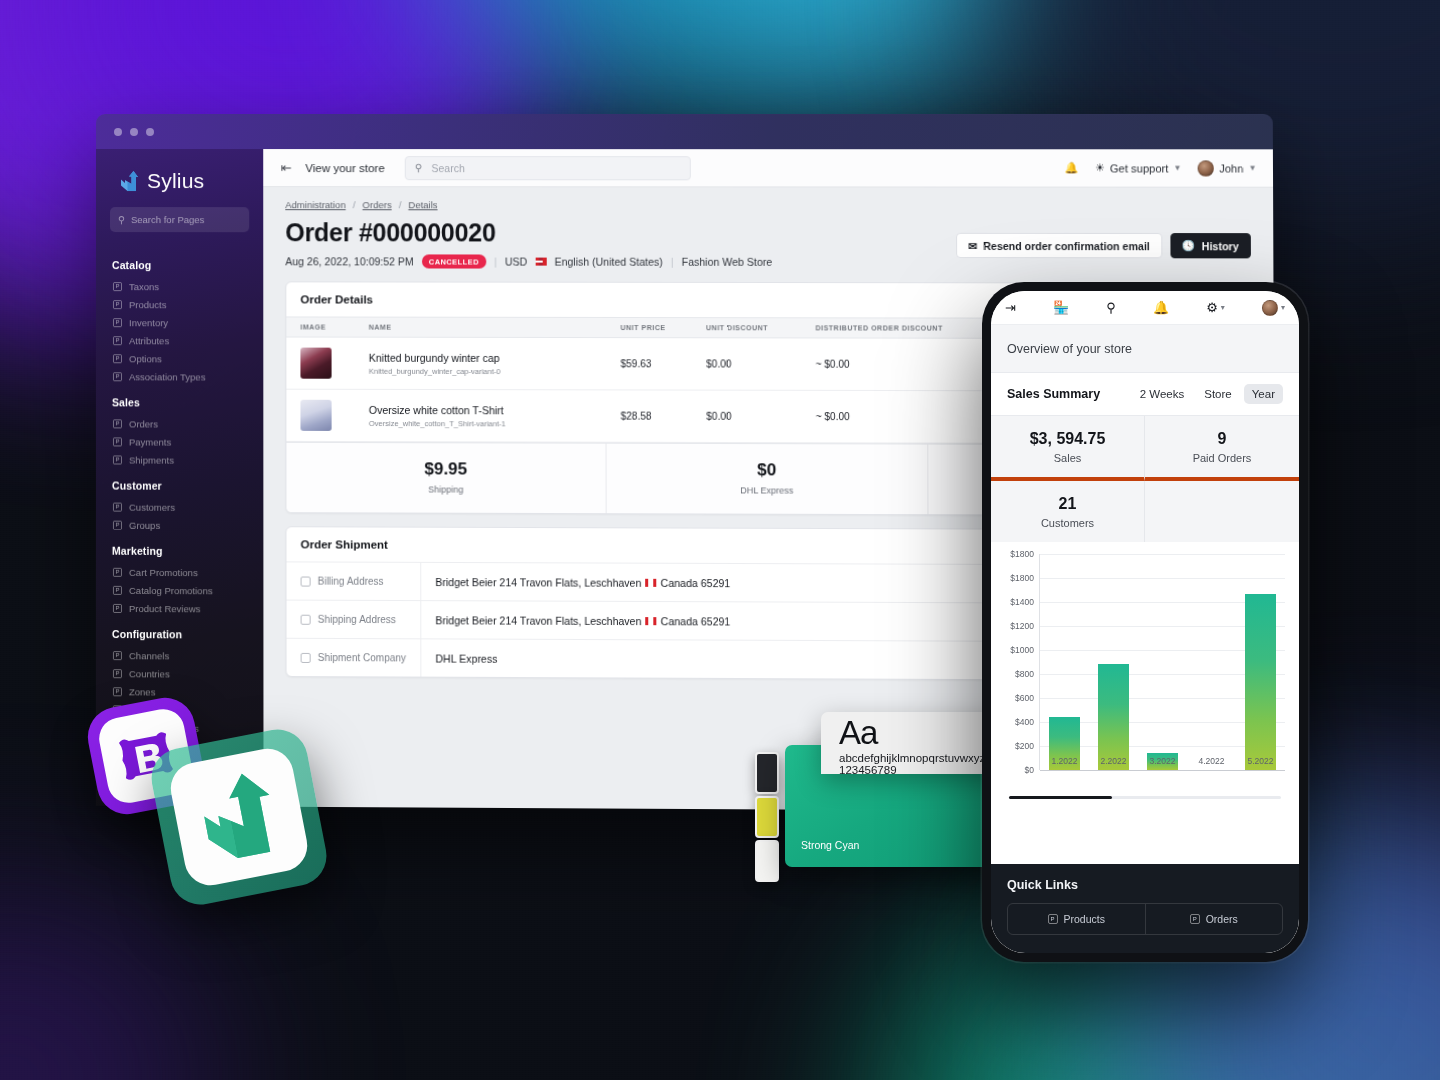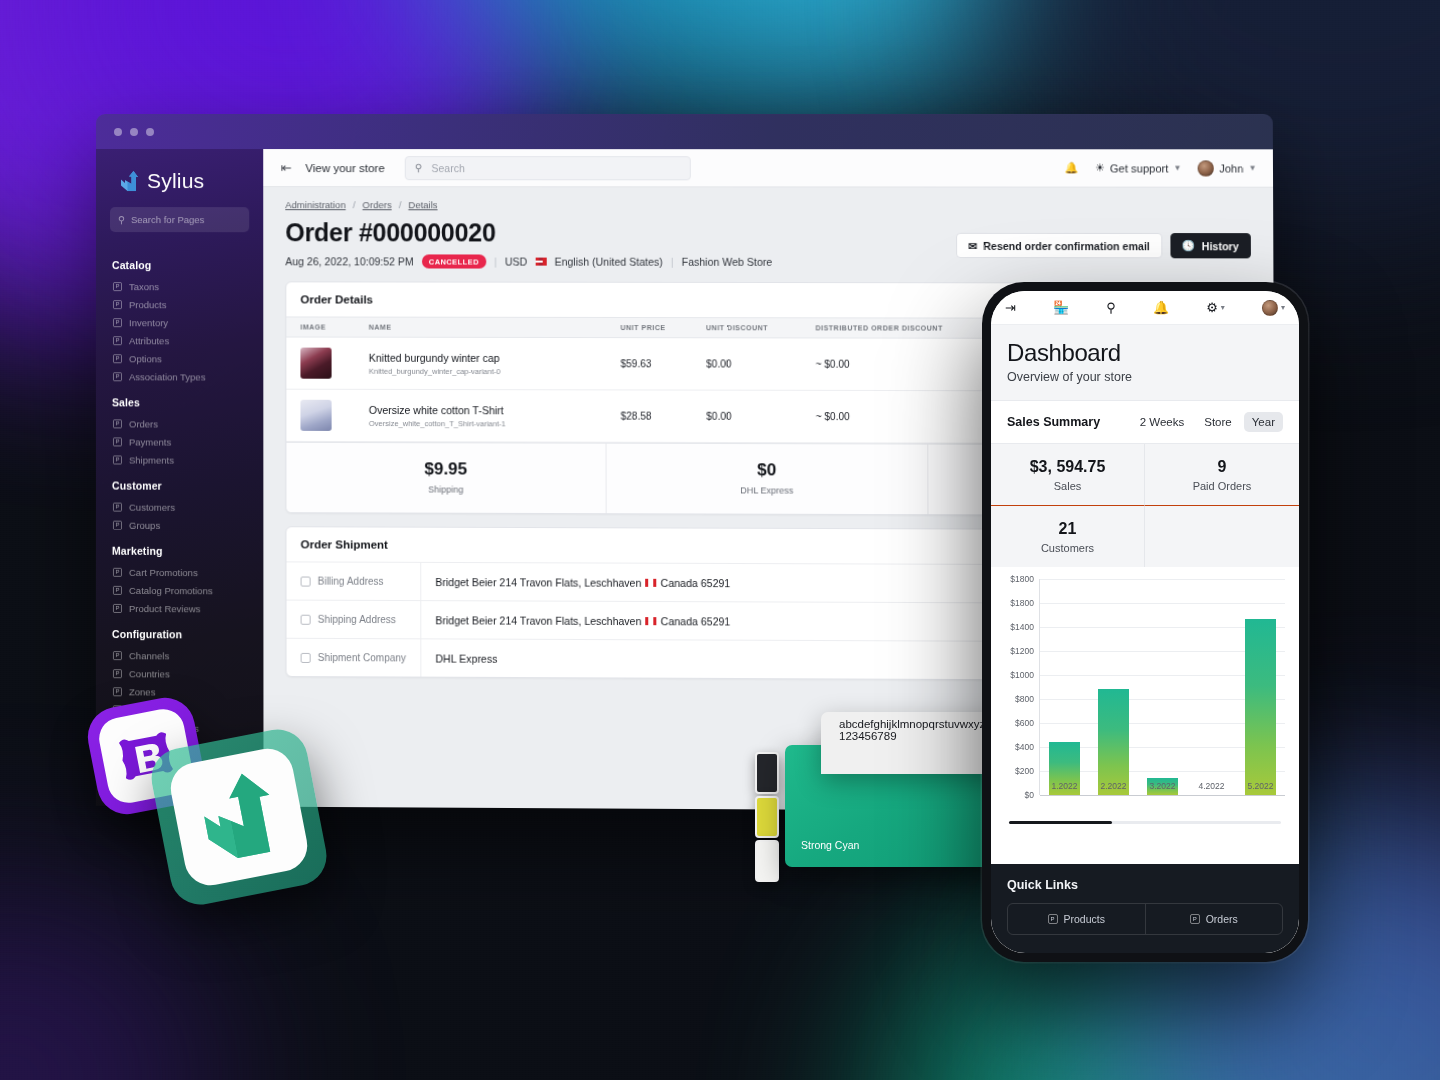--- a/index.html
+++ b/index.html
@@ -227,21 +227,21 @@
   #ph-head .sub { font-size: 12.5px; color: #3c4047; margin-top: 3px; }
   #ph-sum {
     display: flex; align-items: center; padding: 11px 16px; background: #fff;
     border-bottom: 1px solid #e8eaee;
   }
   #ph-sum .lbl { font-size: 12.5px; font-weight: 700; color: #13151a; }
   #ph-sum .segs { margin-left: auto; display: flex; align-items: center; gap: 4px; }
   .seg { font-size: 11.5px; color: #2b2f36; padding: 4px 8px; border-radius: 5px; }
   .seg.active { background: #e6e8ec; font-weight: 400; }
   .kpis { display: grid; grid-template-columns: 1fr 1fr; background: #f4f5f7; }
-  .kpi { text-align: center; padding: 14px 4px 13px; border-right: 1px solid #e5e7eb; border-bottom: 1px solid #c2410c; }
+  .kpi { text-align: center; padding: 14px 4px 13px; border-right: 1px solid #e5e7eb; border-bottom: 4px solid #c2410c; }
   .kpi:nth-child(2n) { border-right: 0; }
   .kpi:nth-child(n+3) { border-bottom: 0; }
   .kpi .v { font-size: 16px; font-weight: 700; color: #13151a; }
   .kpi .l { font-size: 11px; color: #4a4e56; margin-top: 4px; }
 
   #chart-area { background: #fff; padding: 12px 8px 4px 6px; flex: 1; min-height: 0; }
   #plot { position: relative; height: 238px; }
   #yaxis { position: absolute; left: 0; top: 0; bottom: 22px; width: 40px; }
   .ylab { position: absolute; right: 3px; transform: translateY(-50%); font-size: 8.5px; color: #5e626a; white-space: nowrap; }
   #grid { position: absolute; left: 42px; right: 6px; top: 0; bottom: 22px; border-left: 1px solid #dfe1e5; }
@@ -577,20 +577,21 @@
 <div id="brandcard">
   <div class="sw sw1"></div>
   <div class="sw sw2"></div>
   <div class="sw sw3"></div>
   <div id="cyancard">
     <div class="cy-name">Strong Cyan</div>
     <div class="cy-hex">Hex: #22</div>
     <div class="cy-cmyk">CMYK:</div>
   </div>
   <div id="typecard">
+    <div class="aa">Aa</div>
     <div class="alpha">abcdefghijklmnopqrstuvwxyz</div>
     <div class="nums">123456789</div>
   </div>
 </div>
 
 <div id="logos">
   <div class="applogo" id="bs-logo">
     <div id="bs-inner">
       <svg width="58" height="48" viewBox="0 0 58 48">
         <path d="M5 6 Q10 1 15 6 L43 6 Q48 1 53 6 Q49 14 53 24 Q49 34 53 42 Q48 47 43 42 L15 42 Q10 47 5 42 Q9 34 5 24 Q9 14 5 6 Z" fill="#7a18d8"></path>
@@ -618,21 +619,20 @@
       <span class="ic">⚲</span>
       <span class="ic">🔔</span>
       <span class="ic">⚙<span class="caret">▾</span></span>
       <span class="ic">
           <span class="avatar"></span>
           <span class="caret">▾</span>
         </span>
     </div>
 
     <div id="ph-head">
-      <div class="h1">Dashboard</div>
       <div class="sub">Overview of your store</div>
     </div>
 
     <div id="ph-sum">
       <span class="lbl">Sales Summary</span>
       <span class="segs">
         <span class="seg">2 Weeks</span>
         <span class="seg">Store</span>
         <span class="seg active">Year</span>
       </span>

